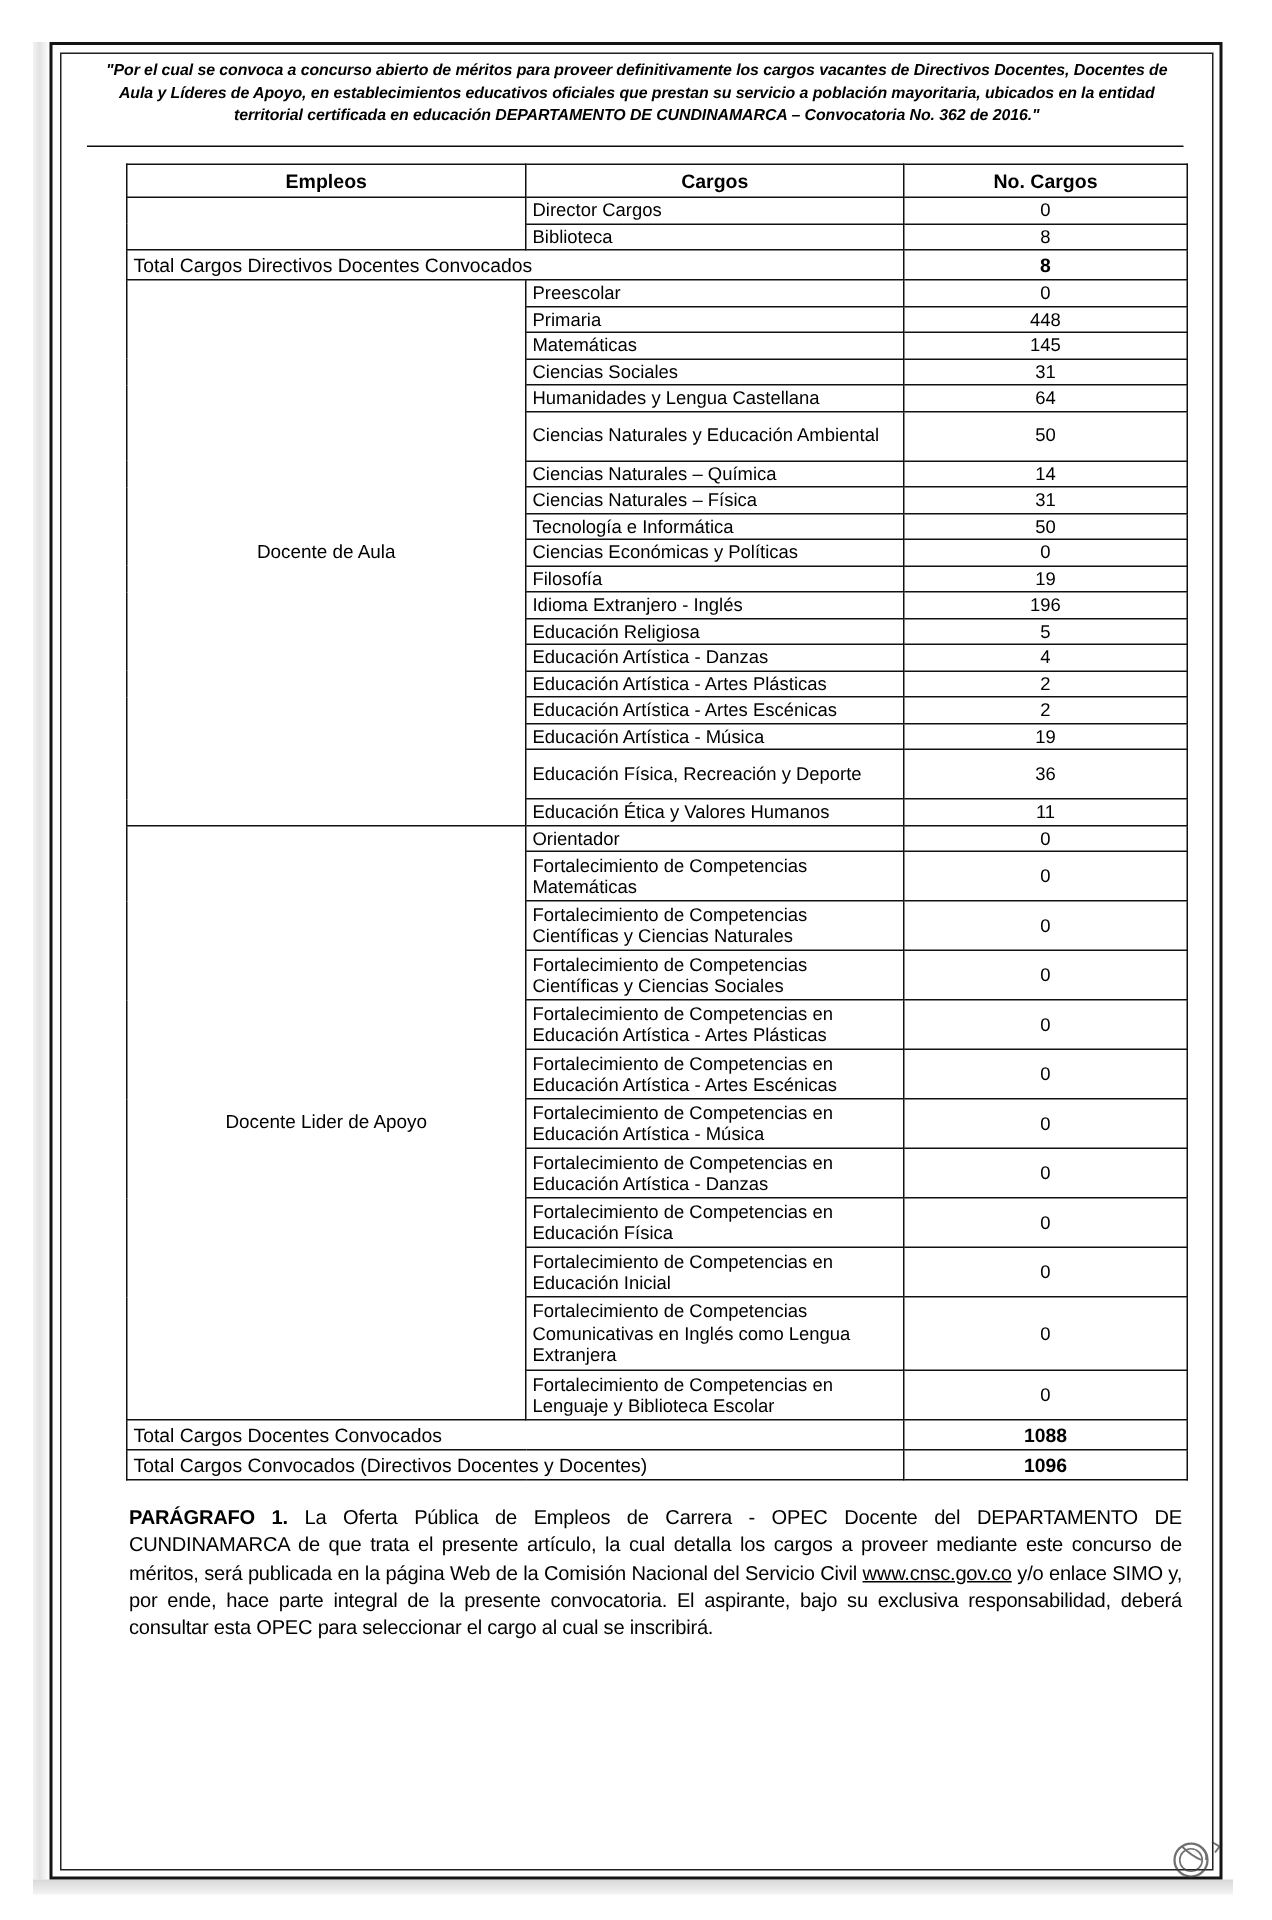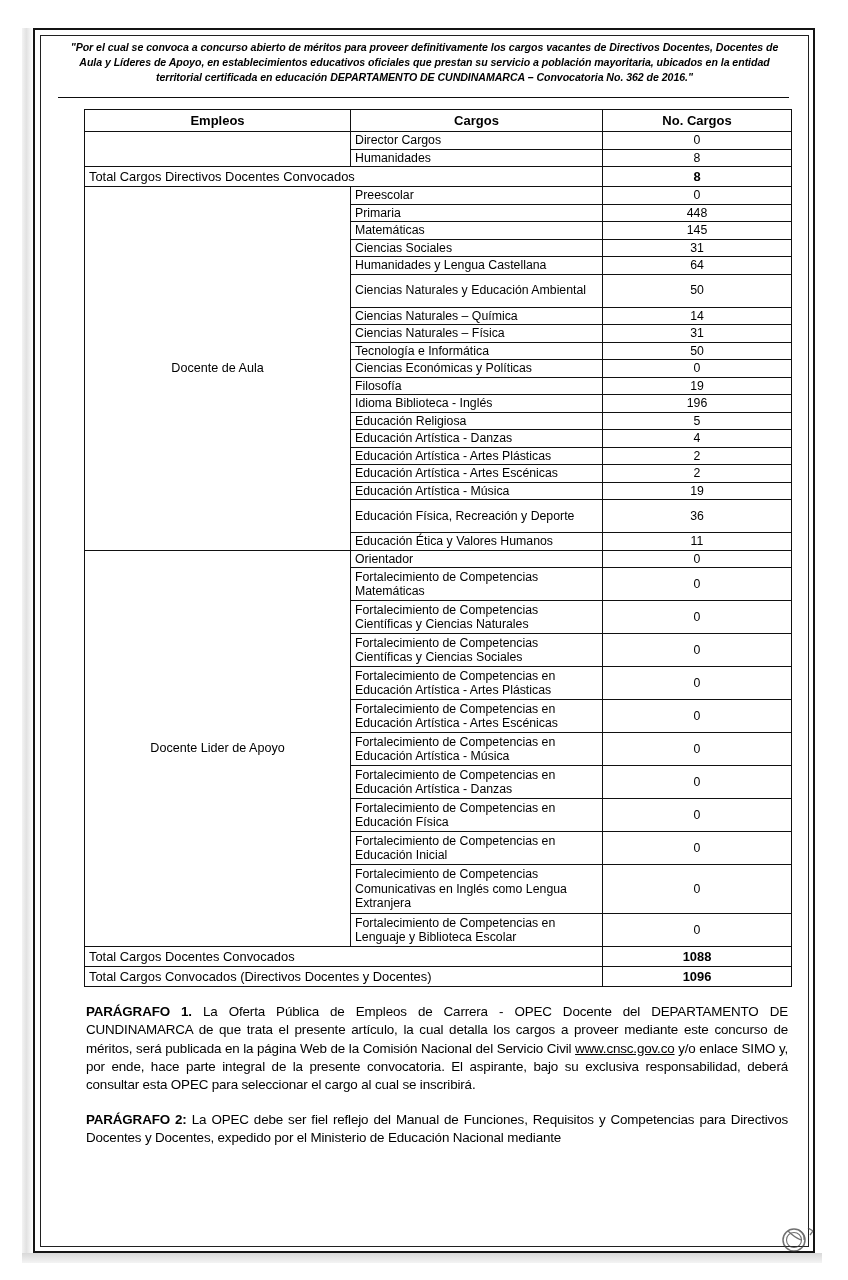--- a/index.html
+++ b/index.html
@@ -184,21 +184,21 @@
         <th class="hdr">No. Cargos</th>
       </tr>
     </thead>
     <tbody id="opec-body">
         <tr>
           <td class="group" rowspan="2"></td>
           <td class="cargo ">Director Cargos</td>
           <td class="num">0</td>
         </tr>
         <tr>
-          <td class="cargo ">Humanidades</td>
+          <td class="cargo ">Biblioteca</td>
           <td class="num">8</td>
         </tr>
         <tr>
           <td class="total" colspan="2">Total Cargos Directivos Docentes Convocados</td>
           <td class="total-num">8</td>
         </tr>
         <tr>
           <td class="group" rowspan="19">Docente de Aula</td>
           <td class="cargo ">Preescolar</td>
           <td class="num">0</td>
@@ -237,21 +237,21 @@
         </tr>
         <tr>
           <td class="cargo ">Ciencias Económicas y Políticas</td>
           <td class="num">0</td>
         </tr>
         <tr>
           <td class="cargo ">Filosofía</td>
           <td class="num">19</td>
         </tr>
         <tr>
-          <td class="cargo ">Idioma Biblioteca - Inglés</td>
+          <td class="cargo ">Idioma Extranjero - Inglés</td>
           <td class="num">196</td>
         </tr>
         <tr>
           <td class="cargo ">Educación Religiosa</td>
           <td class="num">5</td>
         </tr>
         <tr>
           <td class="cargo ">Educación Artística - Danzas</td>
           <td class="num">4</td>
         </tr>
@@ -332,23 +332,20 @@
           <td class="total" colspan="2">Total Cargos Convocados (Directivos Docentes y Docentes)</td>
           <td class="total-num">1096</td>
         </tr>
       </tbody>
   </table>
 
   <div class="para p1">
     <b>PARÁGRAFO 1.</b><span> La Oferta Pública de Empleos de Carrera - OPEC Docente del DEPARTAMENTO DE CUNDINAMARCA de que trata el presente artículo, la cual detalla los cargos a proveer mediante este concurso de méritos, será publicada en la página Web de la Comisión Nacional del Servicio Civil </span><span class="url">www.cnsc.gov.co</span><span> y/o enlace SIMO y, por ende, hace parte integral de la presente convocatoria. El aspirante, bajo su exclusiva responsabilidad, deberá consultar esta OPEC para seleccionar el cargo al cual se inscribirá.</span>
   </div>
 
-  <div class="para p2">
-    <b>PARÁGRAFO 2:</b><span> La OPEC debe ser fiel reflejo del Manual de Funciones, Requisitos y Competencias para Directivos Docentes y Docentes, expedido por el Ministerio de Educación Nacional mediante</span>
-  </div>
 
 </div>
 
 <svg id="stamp" viewBox="0 0 46 40">
   <g fill="none" stroke="#3a3a3a" stroke-width="1.5">
     <circle cx="20" cy="22" r="11"></circle>
     <circle cx="20" cy="22" r="7.5" stroke-width="1.1"></circle>
     <path d="M14 13 C18 17, 22 20, 27 22" stroke-width="1.2"></path>
     <path d="M25 12 C29 15, 31 18, 30 22" stroke-width="1.2"></path>
     <path d="M34 10 l5 3 l-3 4" stroke-width="1.3"></path>

